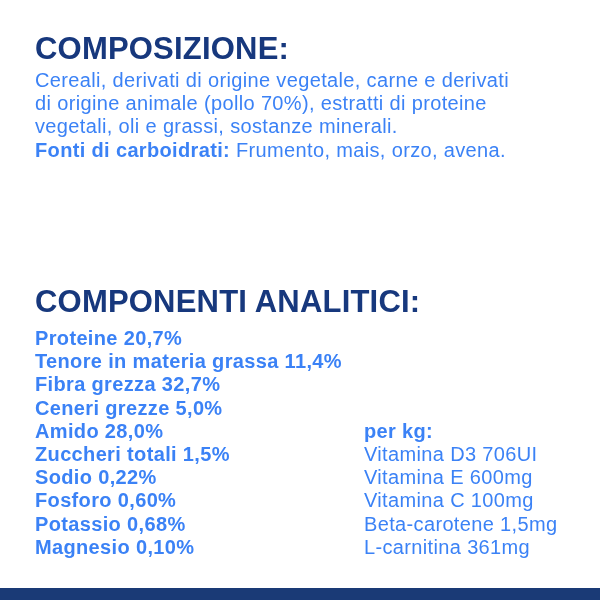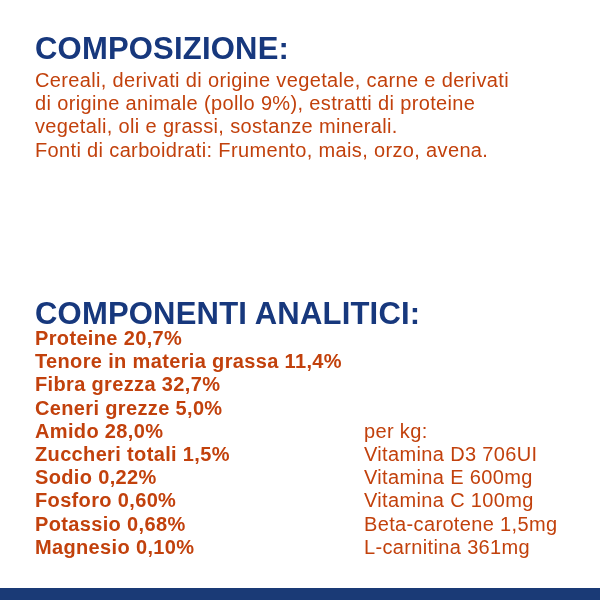--- a/index.html
+++ b/index.html
@@ -17,36 +17,36 @@
   .section-heading {
     position: absolute;
     left: 35px;
     color: #17387d;
     font-weight: bold;
     font-size: 31px;
     letter-spacing: 0.2px;
     white-space: nowrap;
   }
   #composition-heading { top: 31px; }
-  #analytical-heading  { top: 296px; }
+  #analytical-heading  { top: 284px; }
 
   .body-text {
-    color: #c2410c;
+    color: #3b82f6;
     font-size: 20px;
     line-height: 23.2px;
     letter-spacing: 0.35px;
   }
   #composition-body {
     position: absolute;
     left: 35px;
     top: 69px;
     width: 548px;
   }
   .body-line { white-space: nowrap; }
-  .bold { font-weight: normal; }
+  .bold { font-weight: bold; }
 
   #analytical-panel {
     position: absolute;
     left: 35px;
     top: 327px;
     right: 0;
   }
   #analytical-list .body-line { white-space: nowrap; font-weight: bold; }
   #per-kg-column {
     position: absolute;
@@ -62,21 +62,21 @@
     background: #1a3a76;
   }
 </style>
 </head>
 <body>
 
 <div id="composition-heading" class="section-heading">COMPOSIZIONE:</div>
 
 <div id="composition-body" class="body-text">
   <div class="body-line">Cereali, derivati di origine vegetale, carne e derivati</div>
-  <div class="body-line">di origine animale (pollo 9%), estratti di proteine</div>
+  <div class="body-line">di origine animale (pollo 70%), estratti di proteine</div>
   <div class="body-line">vegetali, oli e grassi, sostanze minerali.</div>
   <div class="body-line"><span class="bold">Fonti di carboidrati:</span><span> Frumento, mais, orzo, avena.</span></div>
 </div>
 
 <div id="analytical-heading" class="section-heading">COMPONENTI ANALITICI:</div>
 
 <div id="analytical-panel">
   <div id="analytical-list" class="body-text">
     <div class="body-line">Proteine 20,7%</div>
     <div class="body-line">Tenore in materia grassa 11,4%</div>

